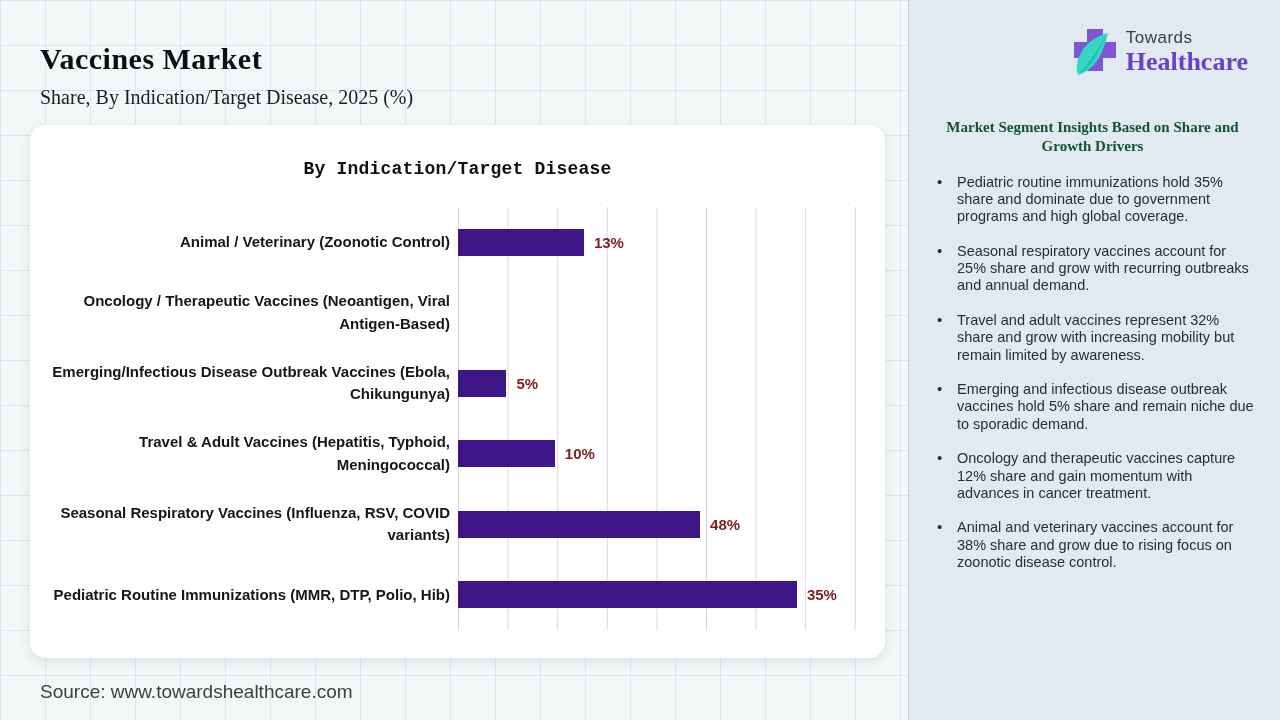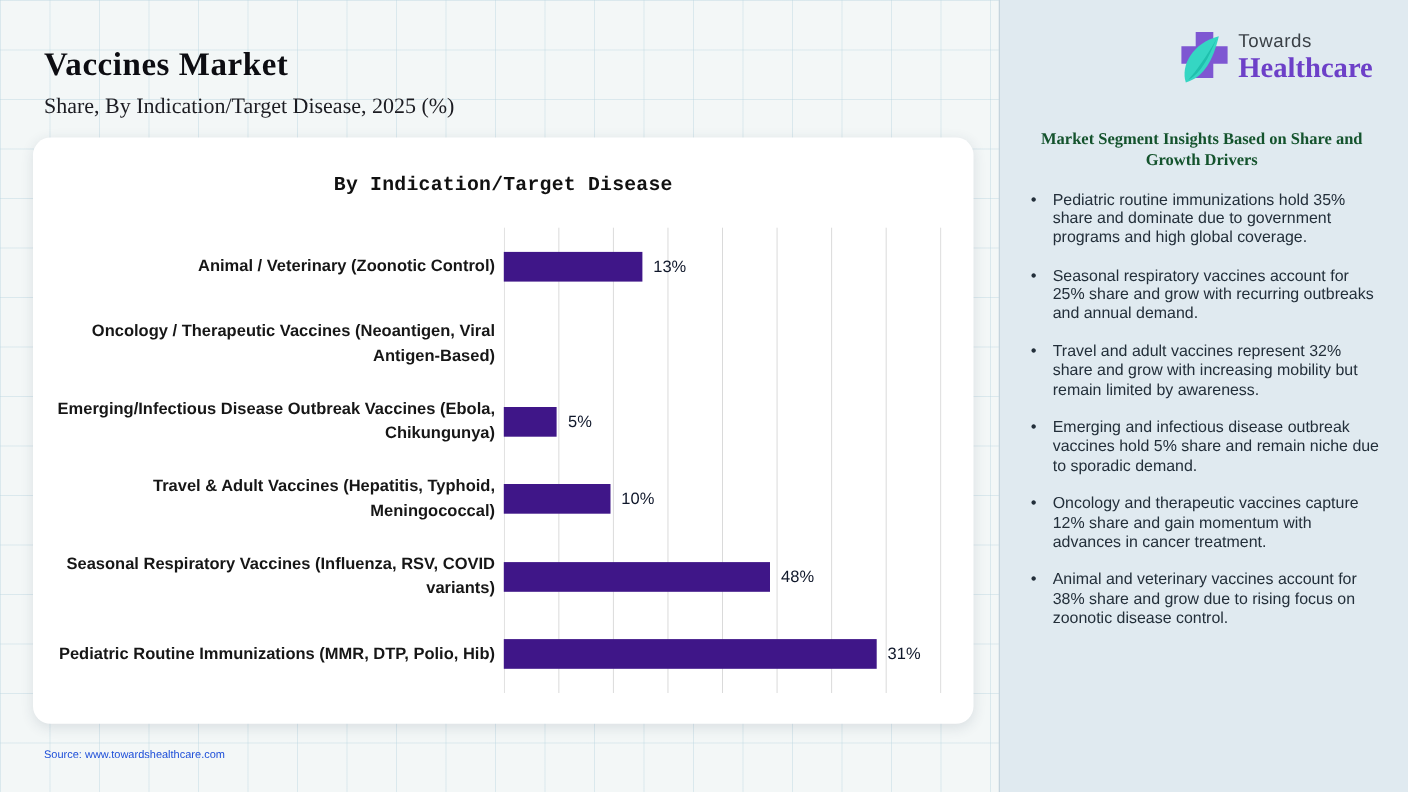--- a/index.html
+++ b/index.html
@@ -106,28 +106,28 @@
     font-size:15px; font-weight:bold; color:#161616;
     line-height:1.5;
   }
   .row-track {
     position:relative; flex:1; height:100%;
     display:flex; align-items:center;
   }
   .bar { height:27px; }
   .bar-value {
     margin-left:10px;
-    font-size:15px; font-weight:normal; color:#0f172a;
+    font-size:15px; font-weight:bold; color:#7f1d1d;
     white-space:nowrap;
   }
 
   
   .source-note {
     position:absolute; left:40px; top:681px;
-    font-size:10px; color:#1d4ed8;
+    font-size:19px; color:#404040;
   }
 </style>
 </head>
 <body>
 
 <div class="page">
 
   <aside class="sidebar">
     <div class="sidebar-heading">Market Segment Insights Based on Share and Growth Drivers</div>
     <ul class="sidebar-bullets" id="bullet-list">
@@ -187,20 +187,20 @@
           <div class="row-label">Seasonal Respiratory Vaccines (Influenza, RSV, COVID variants)</div>
           <div class="row-track">
             <div class="bar" style="background: rgb(63, 22, 136); width: 60.9756%;"></div>
             <div class="bar-value">48%</div>
           </div>
         </div>
         <div class="row">
           <div class="row-label">Pediatric Routine Immunizations (MMR, DTP, Polio, Hib)</div>
           <div class="row-track">
             <div class="bar" style="background: rgb(63, 22, 136); width: 85.3659%;"></div>
-            <div class="bar-value">31%</div>
+            <div class="bar-value">35%</div>
           </div>
         </div>
       </div>
   </section>
 
   <div class="source-note">Source: www.towardshealthcare.com</div>
 </div>
 
 </body></html>

